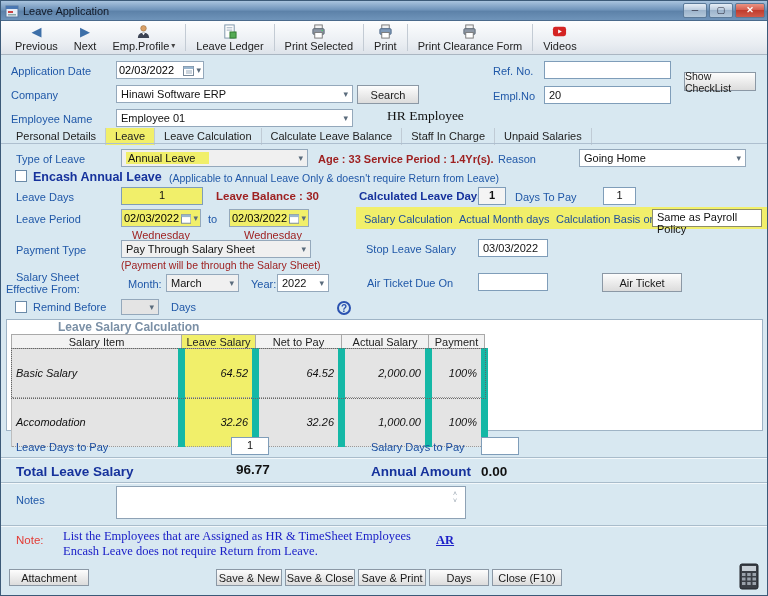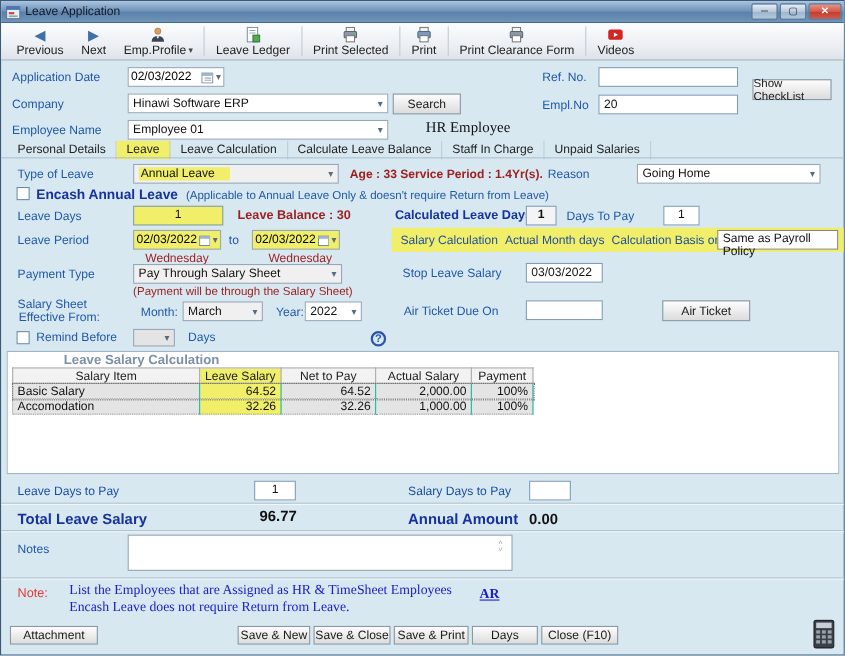--- a/index.html
+++ b/index.html
@@ -59,22 +59,22 @@
   .tab.active { background:#f1ef6a; font-weight:normal; }
 
   
   .groupbox { left:5px; top:318px; width:757px; height:112px;
       border:1px solid #9fb4c6; background:#fff; }
   .group-title { left:14px; top:319px; font-size:12px; font-weight:bold; color:#7b90a6;
       background:transparent; padding:0 3px;margin-left:40px; }
   table.calc { border-collapse:collapse; font-size:11px; table-layout:fixed; }
   table.calc th { background:#f2f2f2; border:1px solid #a9a9a9; font-weight:normal;
       color:#222; height:14px; padding:0 3px; }
-  table.calc td { background:#e4e4e4; border-left:1px solid #bdbdbd; border-right:1px solid #14b8a6;
-      border-bottom:1px dotted #9a9a9a; height:14px; padding:0 4px; color:#111; }
+  table.calc td { background:#e4e4e4; border-left:1px solid #bdbdbd; border-right:7px solid #14b8a6;
+      border-bottom:1px dotted #9a9a9a; height:14px; padding:18px 4px; color:#111;font-style:italic; }
   table.calc td.num { text-align:right; }
   table.calc .ys { background:#f1ef6a; }
 
   .notes-ta { resize:none; background:#fff; border:1px solid #8ea2b5; font-size:11px;
       font-family:"Liberation Sans",sans-serif; padding:2px; }
   .ta-arrows { position:absolute; display:flex; flex-direction:column; font-size:7px;
       color:#9aa6b2; line-height:7px; }
   .serif { font-family:"Liberation Serif", serif; }
   .note-line { font-size:12.5px; color:#1c20c8; font-family:"Liberation Serif",serif; }
   .help-ico { width:14px; height:14px; border-radius:50%; border:2px solid #2a52b0;
@@ -263,21 +263,21 @@
   <span class="abs lbl" style="left:15px;top:243px">Payment Type</span>
   <div class="abs combo" style="left:120px;top:239px;width:190px">
     <span class="ct">Pay Through Salary Sheet</span>
     <span class="caret">▾</span>
   </div>
   <span class="abs lbl" style="left:365px;top:242px">Stop Leave Salary</span>
   <input class="abs tb" style="left: 477px; top: 238px; width: 70px;" value="03/03/2022">
   <span class="abs redtxt" style="left:120px;top:258px;font-size:10.5px">(Payment will be through the Salary Sheet)</span>
 
   <span class="abs lbl" style="left:15px;top:270px">Salary Sheet</span>
-  <span class="abs lbl" style="left:16px;top:282px">Effective From:</span>
+  <span class="abs lbl" style="left:5px;top:282px">Effective From:</span>
   <span class="abs lbl" style="left:127px;top:277px">Month:</span>
   <div class="abs combo" style="left:165px;top:273px;width:73px">
     <span class="ct">March</span>
     <span class="caret">▾</span>
   </div>
   <span class="abs lbl" style="left:250px;top:277px">Year:</span>
   <div class="abs combo white" style="left:276px;top:273px;width:52px">
     <span class="ct">2022</span>
     <span class="caret">▾</span>
   </div>

